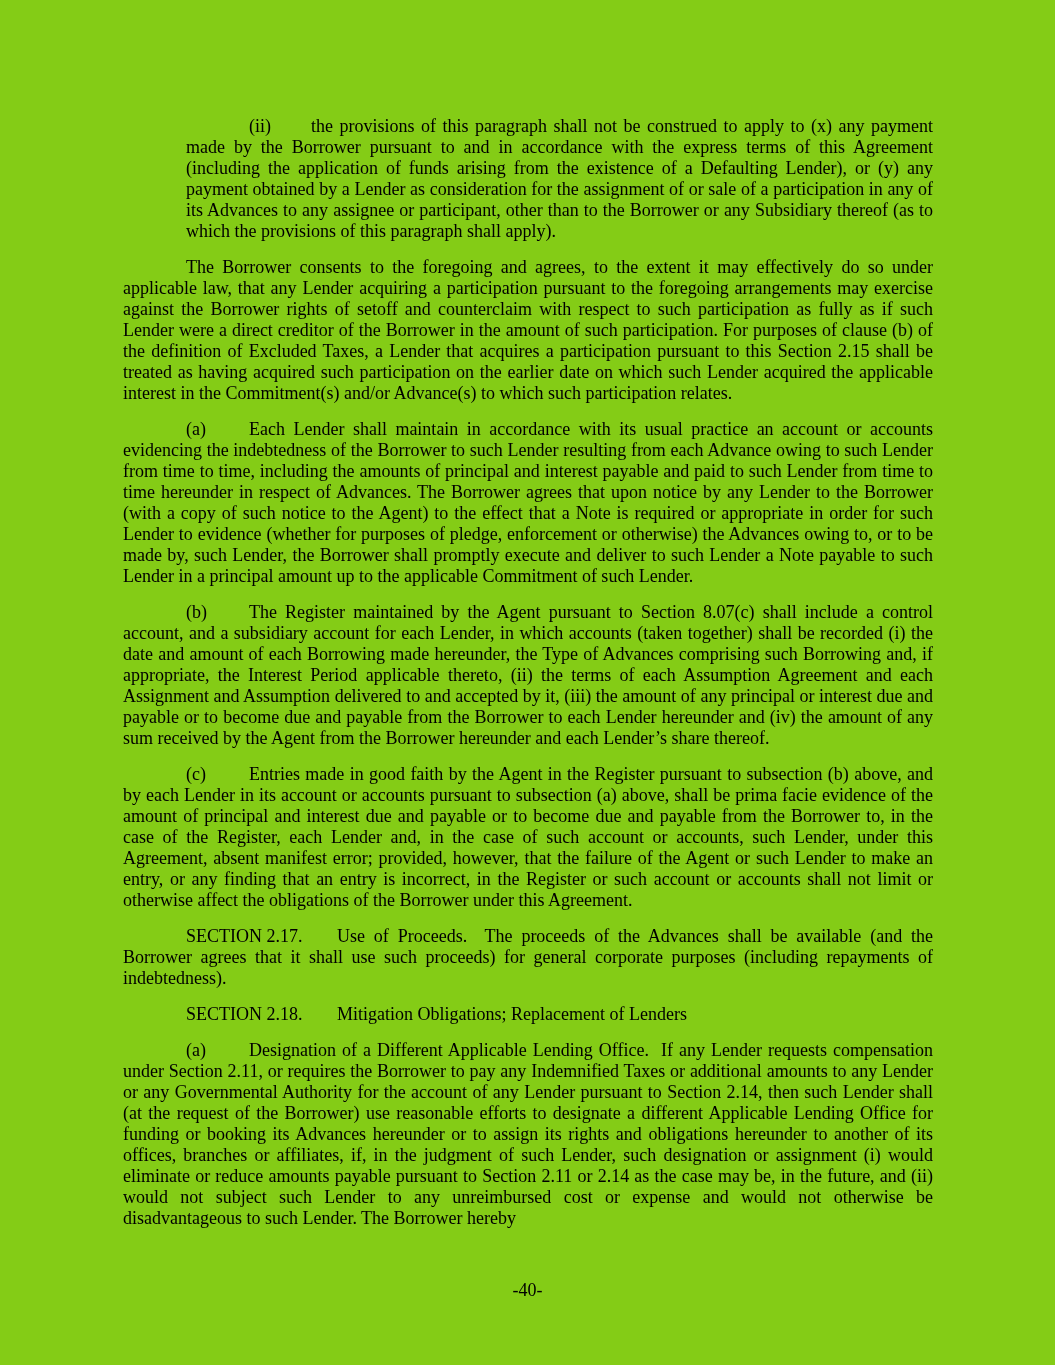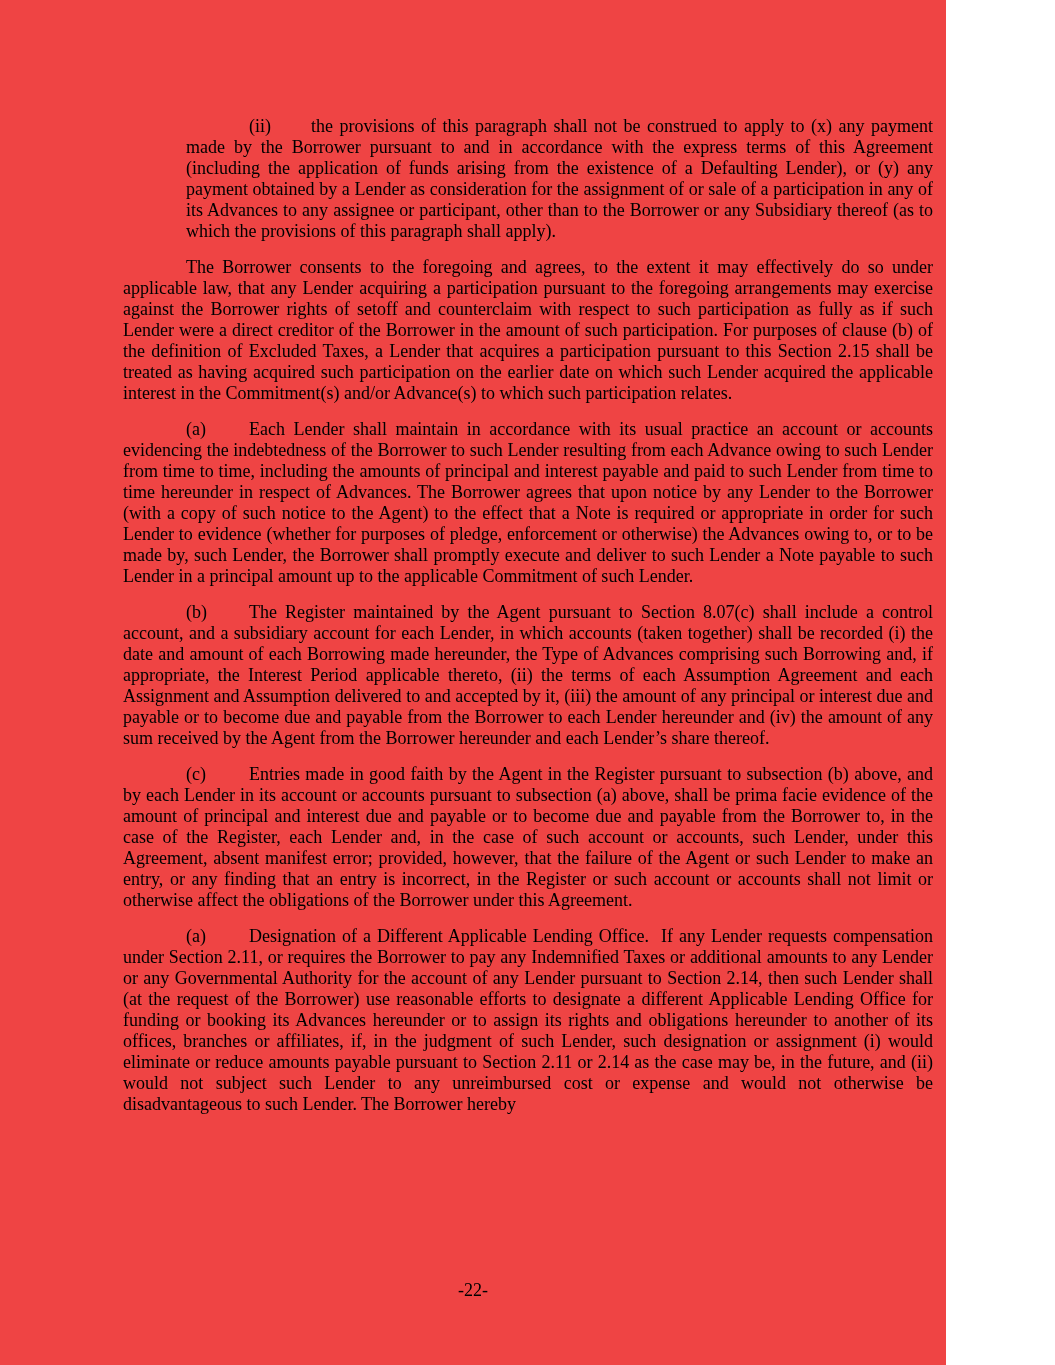--- a/index.html
+++ b/index.html
@@ -2,23 +2,23 @@
 <html><head>
 <meta charset="utf-8">
 <style>
   html, body {
     margin: 0;
     padding: 0;
     background: #ffffff;
   }
   .page {
     position: relative;
-    width: 946px;
+    width: 1055px;
     height: 1365px;
-    background: #ef4444;
+    background: #84cc16;
     color: #000000;
     font-family: "Liberation Serif", "DejaVu Serif", serif;
     overflow: hidden;
   }
   .content {
     position: absolute;
     left: 123px;
     top: 116px;
     width: 810px;
   }
@@ -52,16 +52,18 @@
 </head>
 <body>
 
 <div class="page">
   <div class="content" id="doc-content">
       <p class="block clause"><span class="label w-ii">(ii)</span><span>the provisions of this paragraph shall not be construed to apply to (x) any payment made by the Borrower pursuant to and in accordance with the express terms of this Agreement (including the application of funds arising from the existence of a Defaulting Lender), or (y) any payment obtained by a Lender as consideration for the assignment of or sale of a participation in any of its Advances to any assignee or participant, other than to the Borrower or any Subsidiary thereof (as to which the provisions of this paragraph shall apply).</span></p>
       <p class="block body"><span>The Borrower consents to the foregoing and agrees, to the extent it may effectively do so under applicable law, that any Lender acquiring a participation pursuant to the foregoing arrangements may exercise against the Borrower rights of setoff and counterclaim with respect to such participation as fully as if such Lender were a direct creditor of the Borrower in the amount of such participation.  For purposes of clause (b) of the definition of Excluded Taxes, a Lender that acquires a participation pursuant to this Section 2.15 shall be treated as having acquired such participation on the earlier date on which such Lender acquired the applicable interest in the Commitment(s) and/or Advance(s) to which such participation relates.</span></p>
       <p class="block lettered"><span class="label w-let">(a)</span><span>Each Lender shall maintain in accordance with its usual practice an account or accounts evidencing the indebtedness of the Borrower to such Lender resulting from each Advance owing to such Lender from time to time, including the amounts of principal and interest payable and paid to such Lender from time to time hereunder in respect of Advances.  The Borrower agrees that upon notice by any Lender to the Borrower (with a copy of such notice to the Agent) to the effect that a Note is required or appropriate in order for such Lender to evidence (whether for purposes of pledge, enforcement or otherwise) the Advances owing to, or to be made by, such Lender, the Borrower shall promptly execute and deliver to such Lender a Note payable to such Lender in a principal amount up to the applicable Commitment of such Lender.</span></p>
       <p class="block lettered"><span class="label w-let">(b)</span><span>The Register maintained by the Agent pursuant to Section 8.07(c) shall include a control account, and a subsidiary account for each Lender, in which accounts (taken together) shall be recorded (i) the date and amount of each Borrowing made hereunder, the Type of Advances comprising such Borrowing and, if appropriate, the Interest Period applicable thereto, (ii) the terms of each Assumption Agreement and each Assignment and Assumption delivered to and accepted by it, (iii) the amount of any principal or interest due and payable or to become due and payable from the Borrower to each Lender hereunder and (iv) the amount of any sum received by the Agent from the Borrower hereunder and each Lender’s share thereof.</span></p>
       <p class="block lettered"><span class="label w-let">(c)</span><span>Entries made in good faith by the Agent in the Register pursuant to subsection (b) above, and by each Lender in its account or accounts pursuant to subsection (a) above, shall be prima facie evidence of the amount of principal and interest due and payable or to become due and payable from the Borrower to, in the case of the Register, each Lender and, in the case of such account or accounts, such Lender, under this Agreement, absent manifest error; provided, however, that the failure of the Agent or such Lender to make an entry, or any finding that an entry is incorrect, in the Register or such account or accounts shall not limit or otherwise affect the obligations of the Borrower under this Agreement.</span></p>
+      <p class="block heading-inline"><span class="label w-sec">SECTION 2.17.</span><span>Use of Proceeds.</span>&nbsp; <span>The proceeds of the Advances shall be available (and the Borrower agrees that it shall use such proceeds) for general corporate purposes (including repayments of indebtedness).</span></p>
+      <p class="block heading"><span class="label w-sec">SECTION 2.18.</span><span>Mitigation Obligations; Replacement of Lenders</span></p>
       <p class="block lettered"><span class="label w-let">(a)</span><span>Designation of a Different Applicable Lending Office.</span>&nbsp; <span>If any Lender requests compensation under Section 2.11, or requires the Borrower to pay any Indemnified Taxes or additional amounts to any Lender or any Governmental Authority for the account of any Lender pursuant to Section 2.14, then such Lender shall (at the request of the Borrower) use reasonable efforts to designate a different Applicable Lending Office for funding or booking its Advances hereunder or to assign its rights and obligations hereunder to another of its offices, branches or affiliates, if, in the judgment of such Lender, such designation or assignment (i) would eliminate or reduce amounts payable pursuant to Section 2.11 or 2.14 as the case may be, in the future, and (ii) would not subject such Lender to any unreimbursed cost or expense and would not otherwise be disadvantageous to such Lender.  The Borrower hereby</span></p>
     </div>
-  <div class="page-number">-22-</div>
+  <div class="page-number">-40-</div>
 </div>
 
 </body></html>

